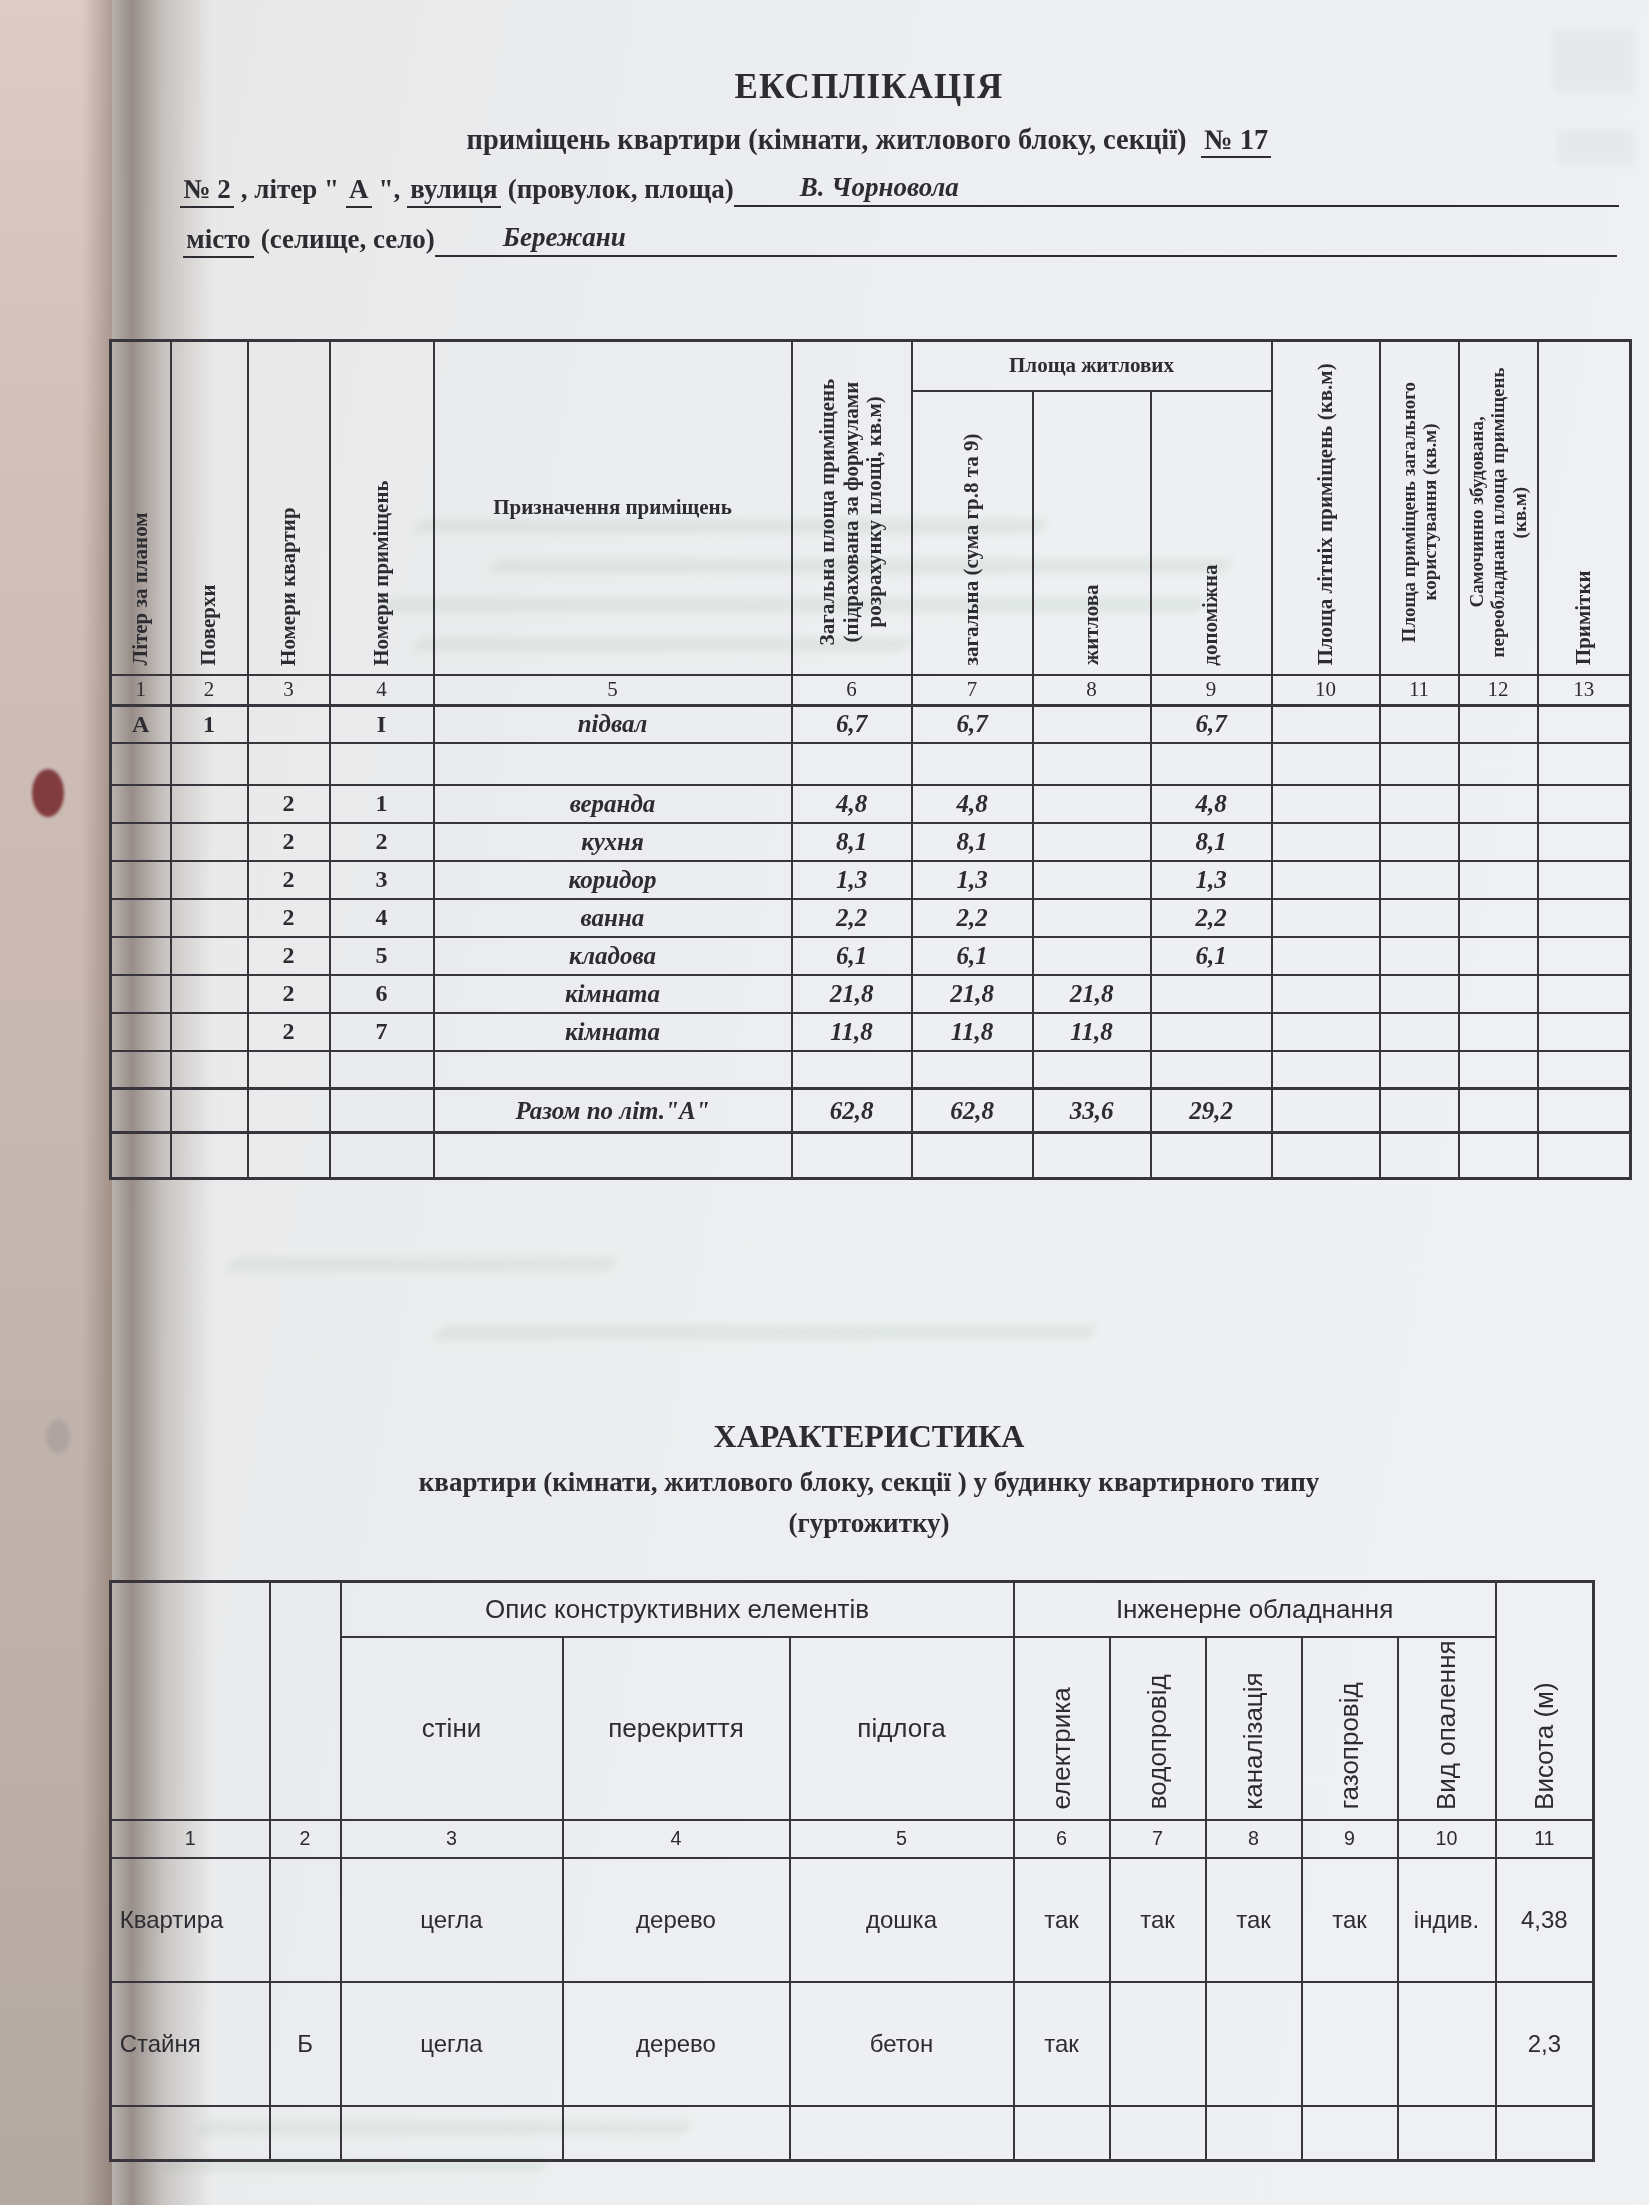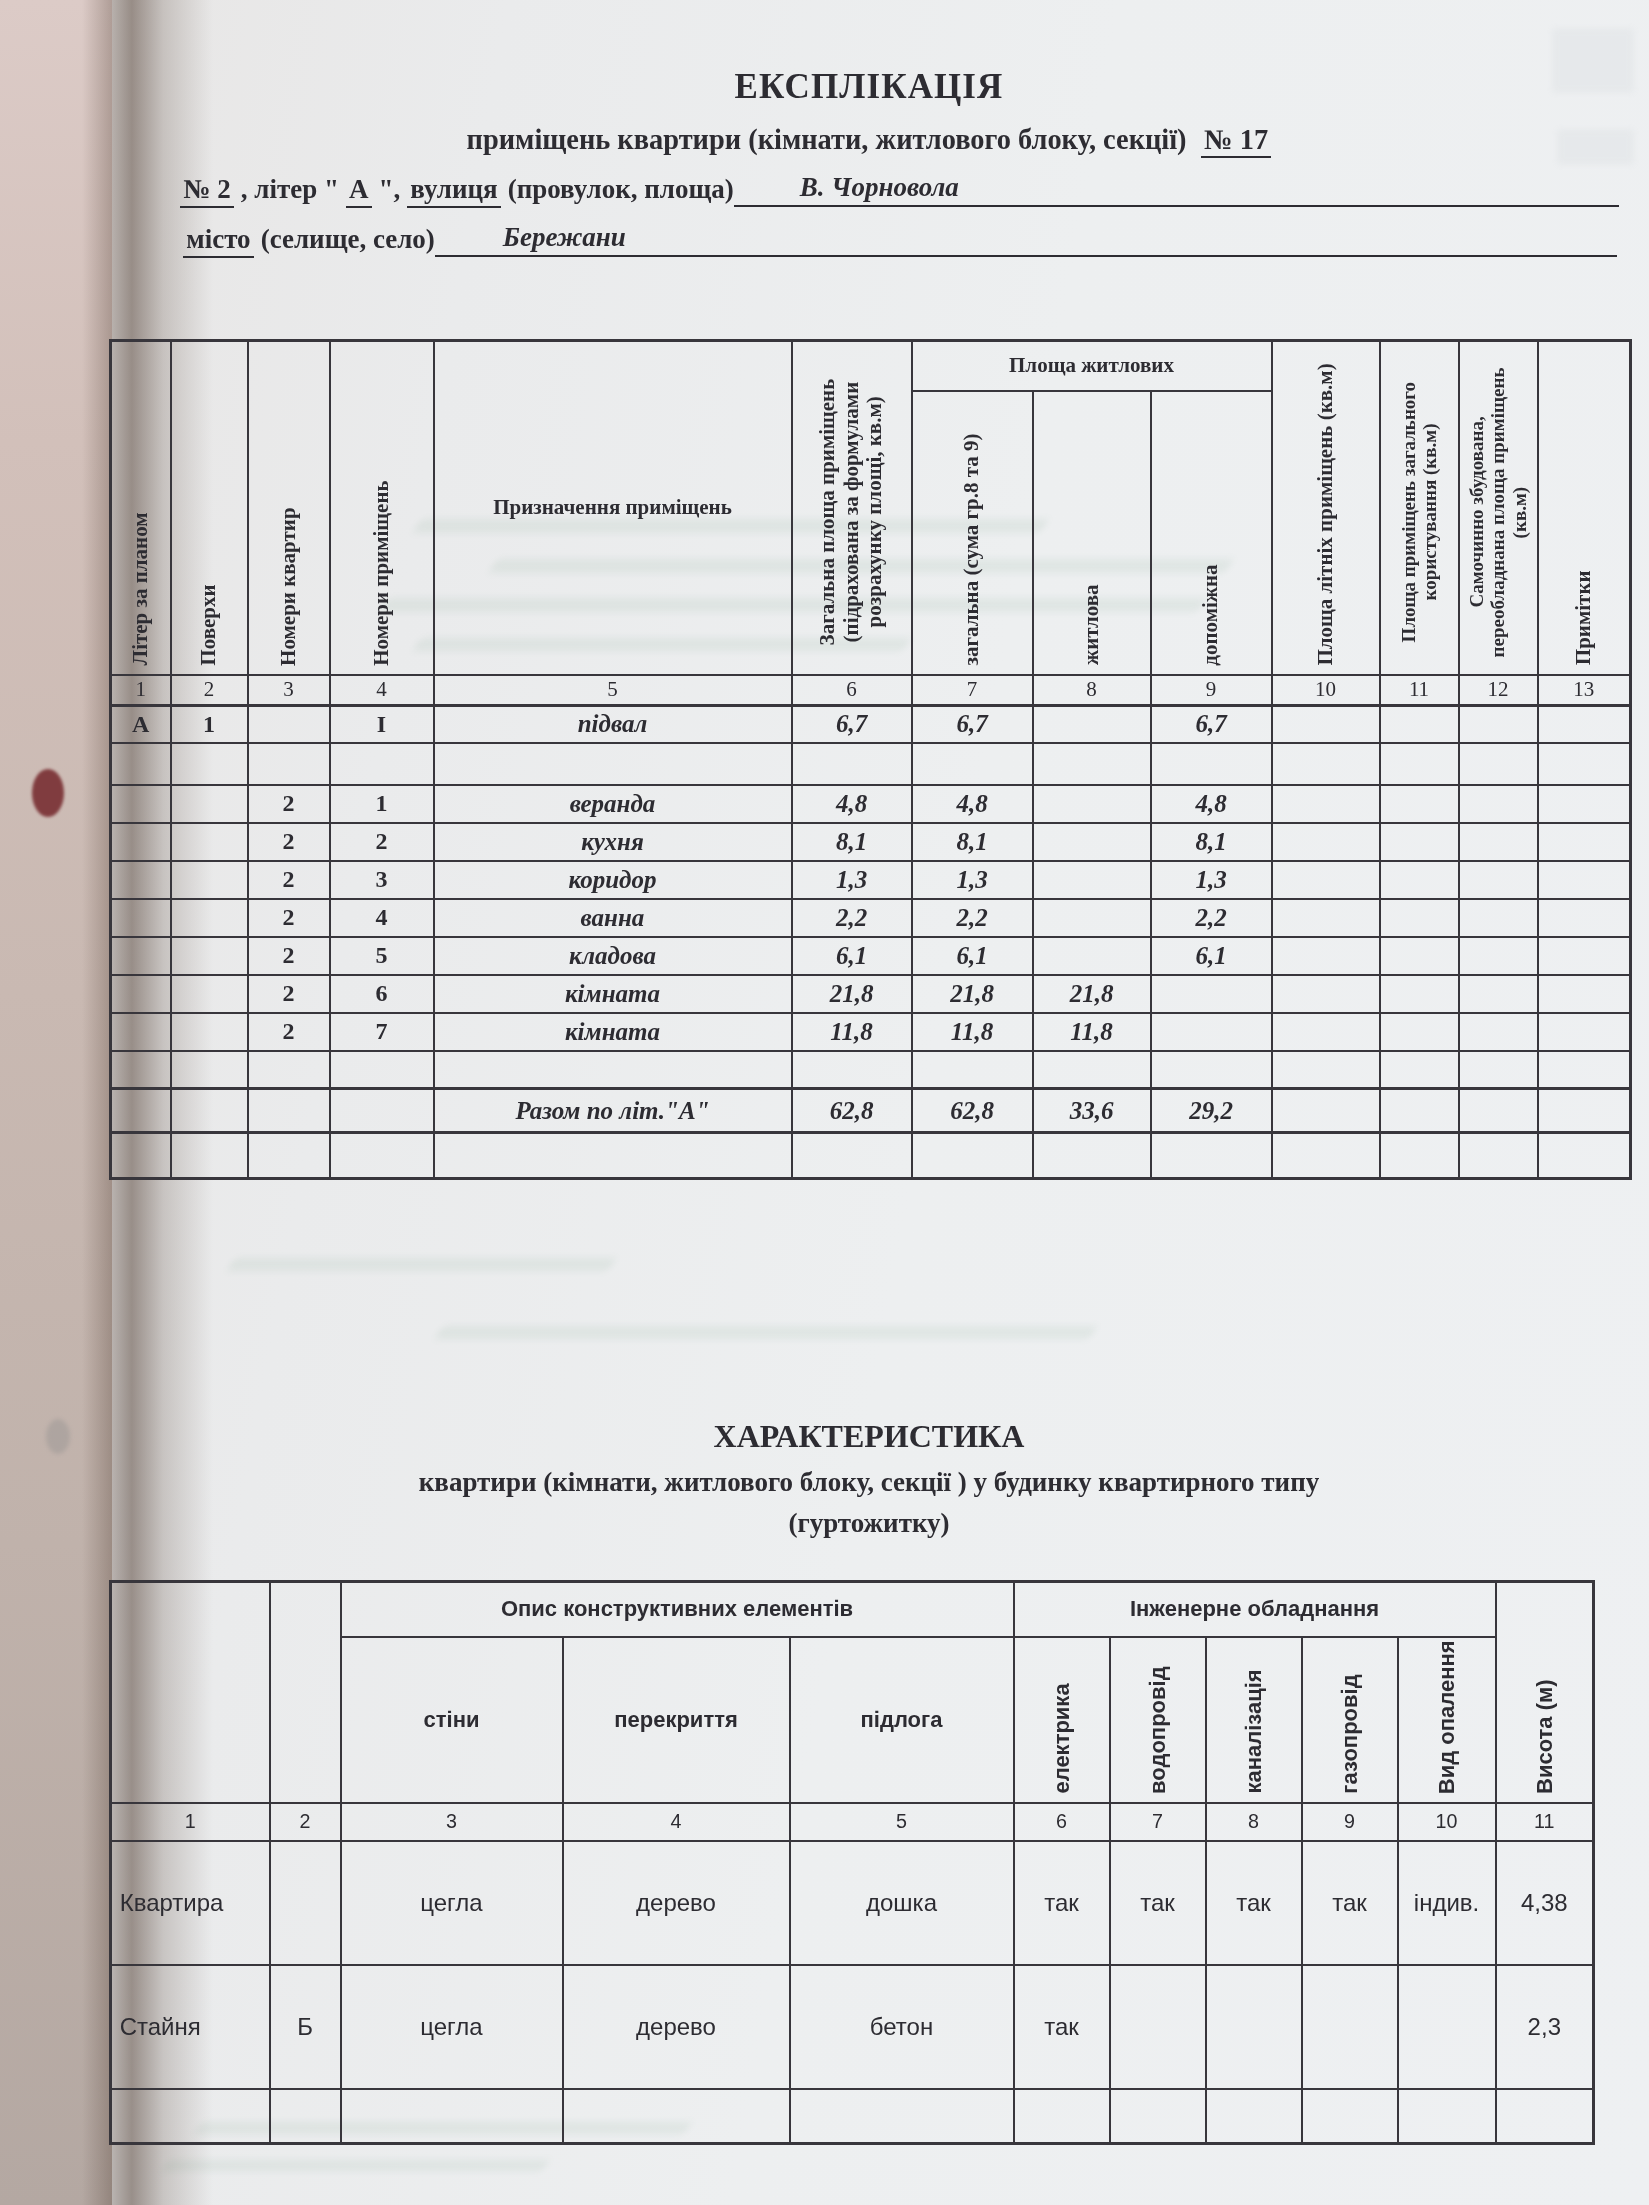--- a/index.html
+++ b/index.html
@@ -64,21 +64,21 @@
   td.dval{font-size:25px;font-style:italic;font-weight:700;}
 
   
   #chartitle{top:1418px;font-size:32px;}
   #charsub1{top:1467px;font-size:27px;}
   #charsub2{top:1508px;font-size:27px;}
 
   
   #table2{left:109px;top:1580px;width:1482px;border:3.3px solid #38363c;
           font-family:"Liberation Sans","DejaVu Sans",sans-serif;}
-  #table2 th{font-weight:700;font-size:22px;}
+  #table2 th{font-weight:400;font-size:26px;}
   #table2 tr.h1{height:55px;}
   #table2 tr.h2{height:132px;}
   #table2 .vtext{max-height:175px;line-height:1.05;}
   #t2heightcell .vtext{max-height:230px;}
   #t2nums tr{height:38px;}
   #t2nums td{text-align:center;font-size:19.7px;}
   #t2body tr{height:124px;}
   #t2body tr:nth-child(3){height:55px;}
   #t2body td{font-size:24px;}
   td.t2left{text-align:left;padding-left:7.7px;}

